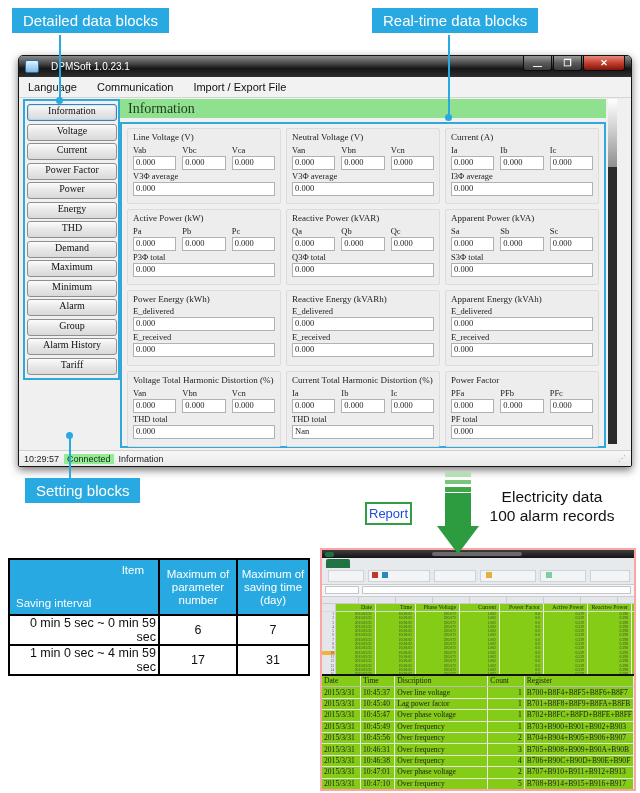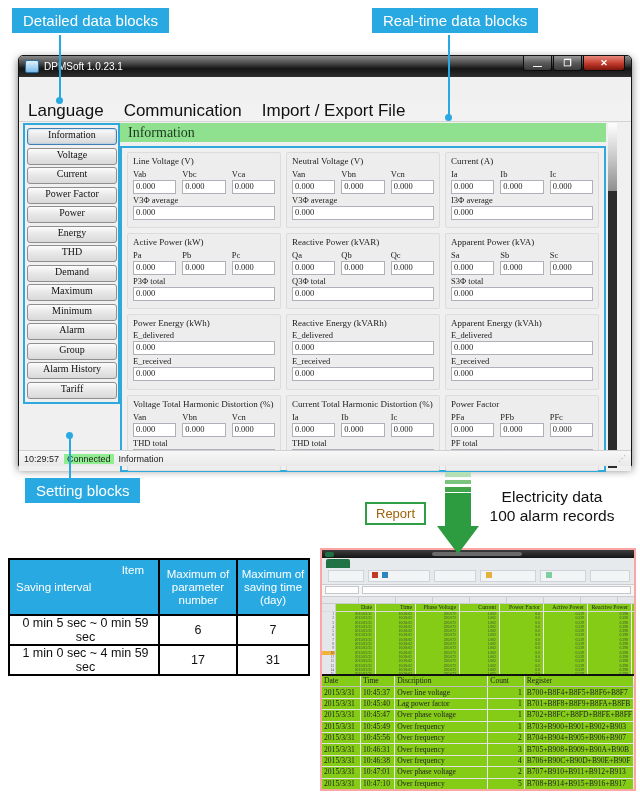--- a/index.html
+++ b/index.html
@@ -9,34 +9,34 @@
   
   .callout-label{position:absolute;background:#29A9E1;color:#fff;font-size:15px;
                  padding:4px 11px;white-space:nowrap;z-index:60;}
   .callout-line{position:absolute;width:2px;background:#29A9E1;z-index:55;}
   .callout-dot{position:absolute;width:7px;height:7px;border-radius:50%;background:#29A9E1;z-index:55;}
 
   
   .window{position:absolute;left:18px;top:55px;width:612px;height:410px;
           border:1px solid #141414;border-radius:5px 5px 2px 2px;background:#f0f0f0;
           box-shadow:0 3px 8px rgba(0,0,0,.55);}
-  .titlebar{height:21px;border-radius:4px 4px 0 0;display:flex;align-items:center;gap:5px;
+  .titlebar{height:21px;border-radius:4px 4px 0 0;display:flex;align-items:center;gap:12px;
             padding:0 6px;color:#fff;font-size:10px;
             background:linear-gradient(#8a8a8a,#4a4a4a 35%,#161616 60%,#2f2f2f);text-align:right;}
   .app-icon{width:12px;height:11px;background:linear-gradient(#dff3ff,#7db9e8);
             border:1px solid #2b6ea5;border-radius:2px;flex:0 0 auto;}
   .win-controls{margin-left:auto;display:flex;align-self:flex-start;}
   .win-btn{width:27px;height:14px;border:1px solid #0d0d0d;border-top:none;border-radius:0 0 3px 3px;
            background:linear-gradient(#9a9a9a,#5a5a5a 50%,#3a3a3a);position:relative;margin-left:1px;}
   .win-btn.close{width:40px;background:linear-gradient(#e8897c,#c0392b 55%,#7e150b);}
   .win-btn .glyph{position:absolute;left:50%;top:50%;transform:translate(-50%,-50%);
                   color:#fff;font-size:9px;line-height:9px;font-weight:bold;}
   .win-btn.min .glyph{top:70%;}
   .menubar{height:20px;background:#f2f2f2;border-bottom:1px solid #d4d4d4;display:flex;
-           align-items:center;gap:20px;padding:0 9px;font-size:17px;color:#111;margin-top:24px;}
+           align-items:center;gap:20px;padding:0 9px;font-size:11px;color:#111;}
   .menu-item{cursor:default;}
 
   .content{position:relative;height:349px;background:#f0f0f0;}
 
   
   .sidebar{position:absolute;left:4px;top:1px;width:97px;}
   .side-group{border:2px solid #2FA9DC;padding:3px 2px 1px;background:#f0f0f0;}
   .side-group.settings{margin-top:4px;padding:4px 2px 2px;}
   .side-btn{display:block;width:88px;margin:0 auto 2.5px;height:15px;line-height:15px;text-align:center;
             font:10px "Liberation Serif",serif;color:#111;border:1px solid #8f8f8f;border-radius:3px;
@@ -61,42 +61,42 @@
   .scroll-thumb{width:100%;height:68px;background:linear-gradient(#ffffff,#cfcfcf 45%,#8f8f8f);}
 
   .statusbar{position:absolute;left:0;bottom:0;width:100%;height:16px;box-sizing:border-box;
              background:linear-gradient(#f7f7f7,#e9e9e9);border-top:1px solid #cfcfcf;
              display:flex;align-items:center;gap:5px;padding:0 5px;font-size:9px;color:#222;}
   .connected-badge{background:#90EE90;padding:0 3px;}
   .grip{margin-left:auto;color:#999;font-size:8px;}
 
   
   .report-box{position:absolute;left:365px;top:502px;border:2px solid #2F9E44;background:#fff;
-              font-size:13px;color:#a16207;padding:2px 9px;z-index:5;}
+              font-size:13px;color:#1d4ed8;padding:2px 2px;z-index:5;}
   .arrow{position:absolute;left:437px;top:472px;width:42px;height:84px;z-index:5;}
   .arrow .dash{position:absolute;left:8px;width:26px;height:4.5px;}
   .arrow .shaft{position:absolute;left:8px;top:21px;width:26px;height:33px;background:#2D9C41;}
   .arrow .head{position:absolute;left:0;top:54px;width:0;height:0;
                border-left:21px solid transparent;border-right:21px solid transparent;
                border-top:28px solid #2D9C41;}
   .arrow-caption{position:absolute;left:468px;top:487px;width:168px;text-align:center;
                  font-size:15.5px;line-height:19px;color:#111;}
 
   
   .saving-table{position:absolute;left:8px;top:558px;border-collapse:collapse;table-layout:fixed;}
   .saving-table td,.saving-table th{border:2px solid #000;}
   .saving-table th{background:#29A9E1;color:#fff;font-weight:normal;font-size:11.5px;line-height:13px;
                    padding:2px 3px;}
   .saving-table td{font-size:12.5px;color:#111;height:27px;text-align:center;padding:0 2px;}
-  .saving-table td.interval{text-align:center;padding-left:5px;}
+  .saving-table td.interval{text-align:right;padding-left:5px;}
   .diag{position:relative;height:50px;background-image:
         linear-gradient(to bottom right,rgba(0,0,0,0) calc(50% - 1px),#000 calc(50% - 1px),
         #000 calc(50% + 1px),rgba(0,0,0,0) calc(50% + 1px));}
   .diag .t{position:absolute;top:4px;right:14px;}
-  .diag .b{position:absolute;bottom:20px;left:6px;}
+  .diag .b{position:absolute;bottom:4px;left:6px;}
 
   
   .excel{position:absolute;left:320px;top:548px;width:312px;height:239px;border:2px solid #fca5a5;
          background:#84cc16;overflow:hidden;z-index:4;}
   .xl-titlebar{height:8px;background:linear-gradient(#3d3d3d,#151515);position:relative;}
   .xl-orb{position:absolute;left:3px;top:1.5px;width:9px;height:5px;background:#1e7145;border-radius:2px;}
   .xl-pill{position:absolute;left:110px;top:2px;width:90px;height:4px;background:#6a6a6a;border-radius:2px;}
   .xl-ribbon{height:26px;background:#e7eaed;border-bottom:1px solid #c9ccd1;position:relative;}
   .xl-filetab{position:absolute;left:4px;top:1px;width:24px;height:9px;background:#217346;border-radius:2px 2px 0 0;}
   .xl-block{position:absolute;top:12px;height:10px;background:#f3f4f6;border:1px solid #cfd3d8;}

